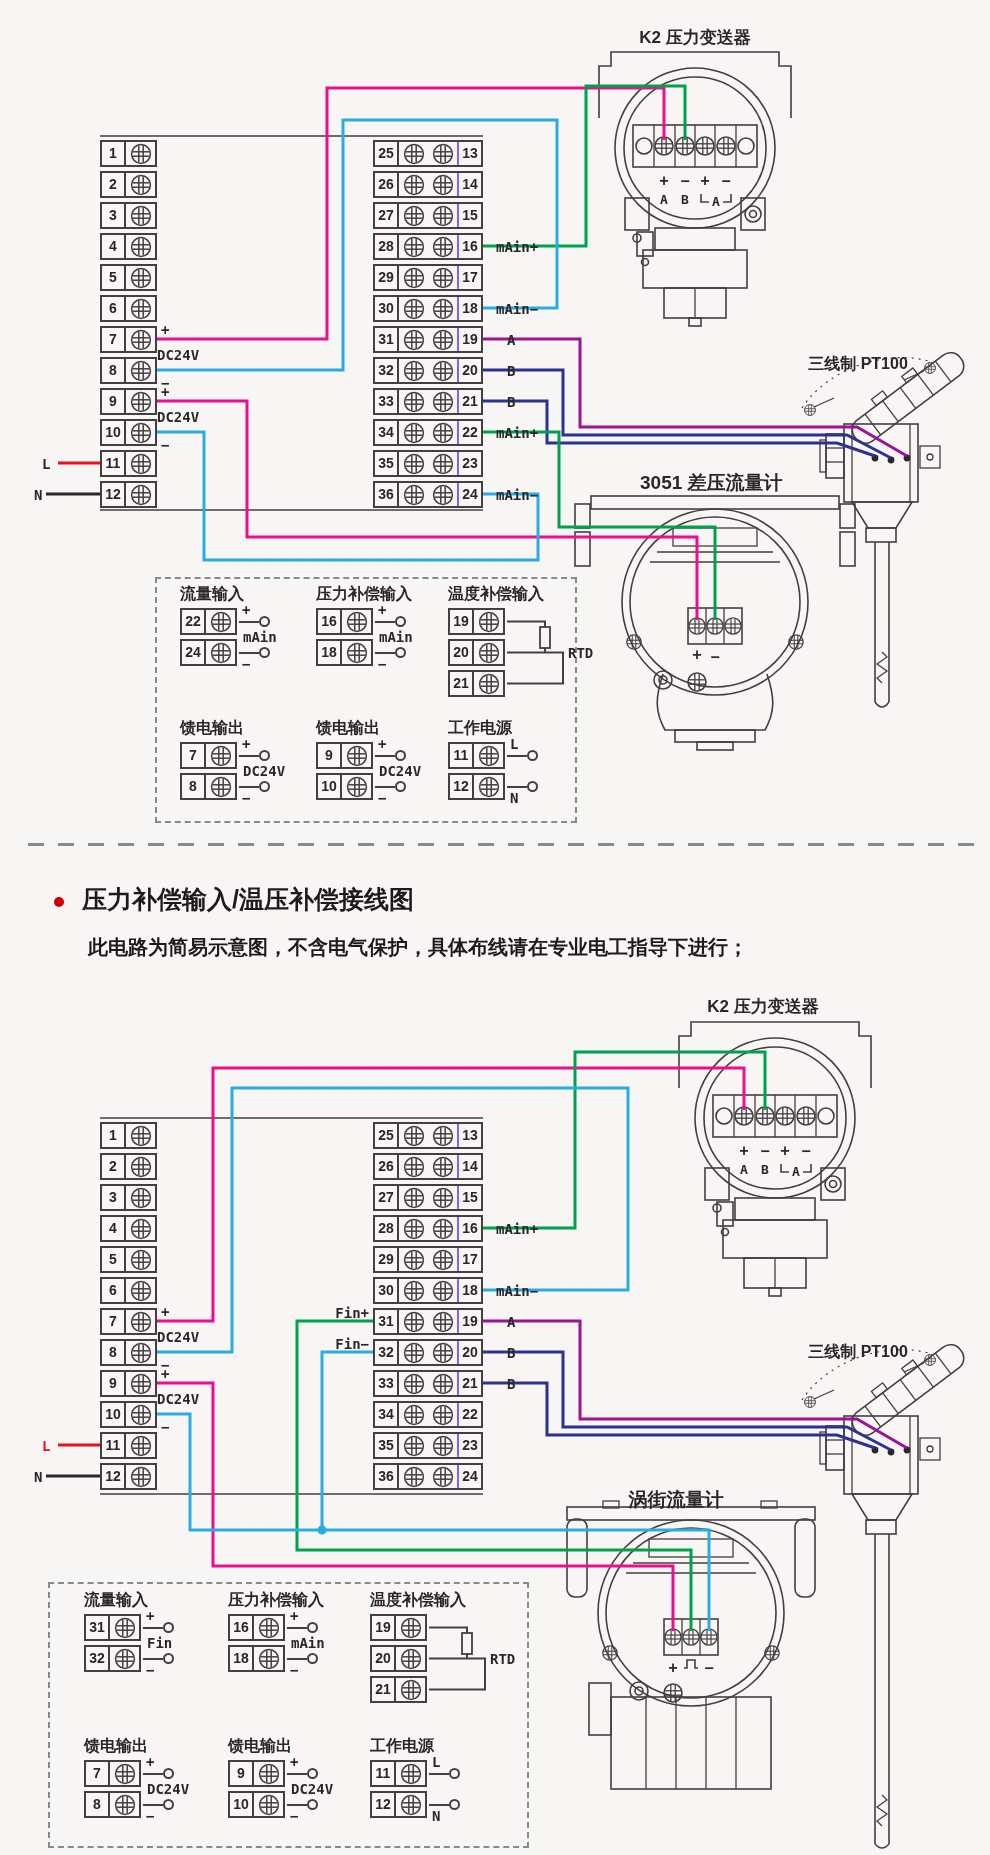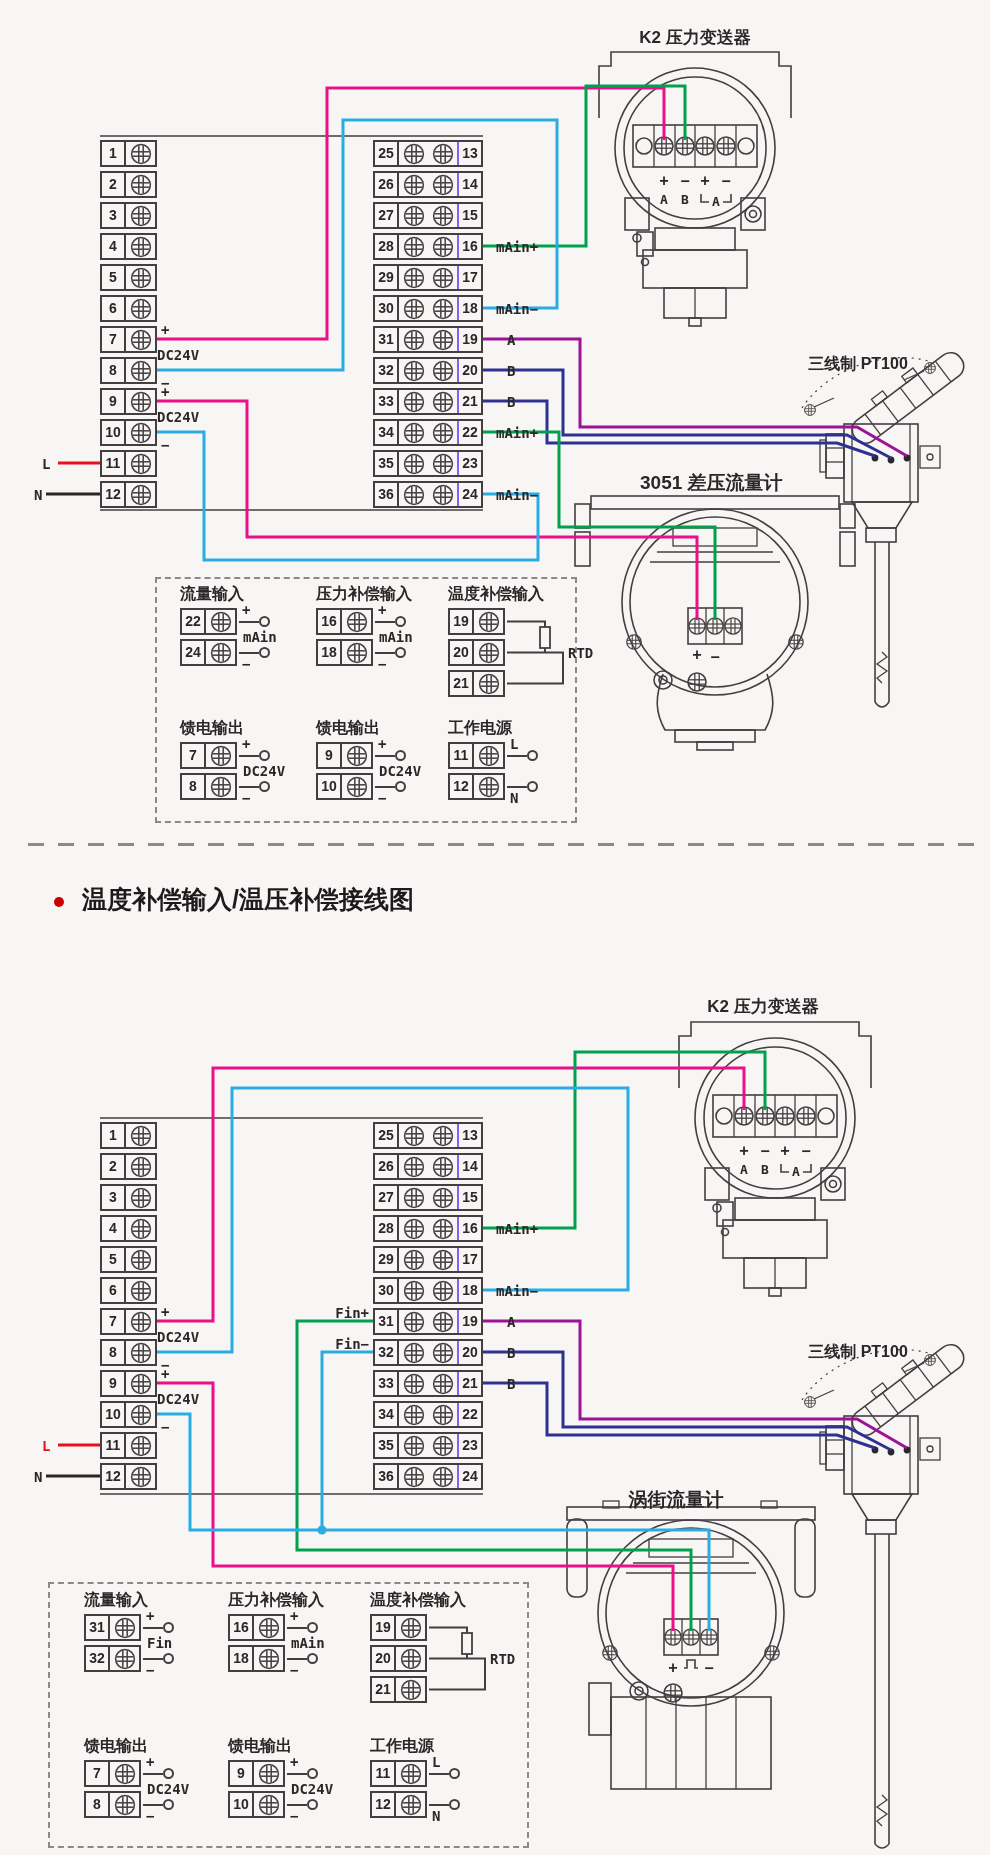--- a/index.html
+++ b/index.html
@@ -1514,15 +1514,16 @@
           </span>
         </div>
         <div class="stub" style="left: 59px; top: 67.5px; width: 20px;"></div>
         <div class="stubc" style="left: 79px; top: 63px;"></div>
         <span class="wlab" style="left: 62px; top: 80px;">N</span>
       </div>
     </div>
 
 <div class="divider" style="top:843px"></div>
 <span class="bullet" style="left:54px;top:897px"></span>
-<div class="sect-title" style="left:82px;top:883px">温度补偿输入/温压补偿接线图</div>
+<div class="sect-title" style="left:82px;top:883px">压力补偿输入/温压补偿接线图</div>
+<div class="sect-note" style="left:88px;top:934px">此电路为简易示意图，不含电气保护，具体布线请在专业电工指导下进行；</div>
 
 </div>
 
 </body></html>

